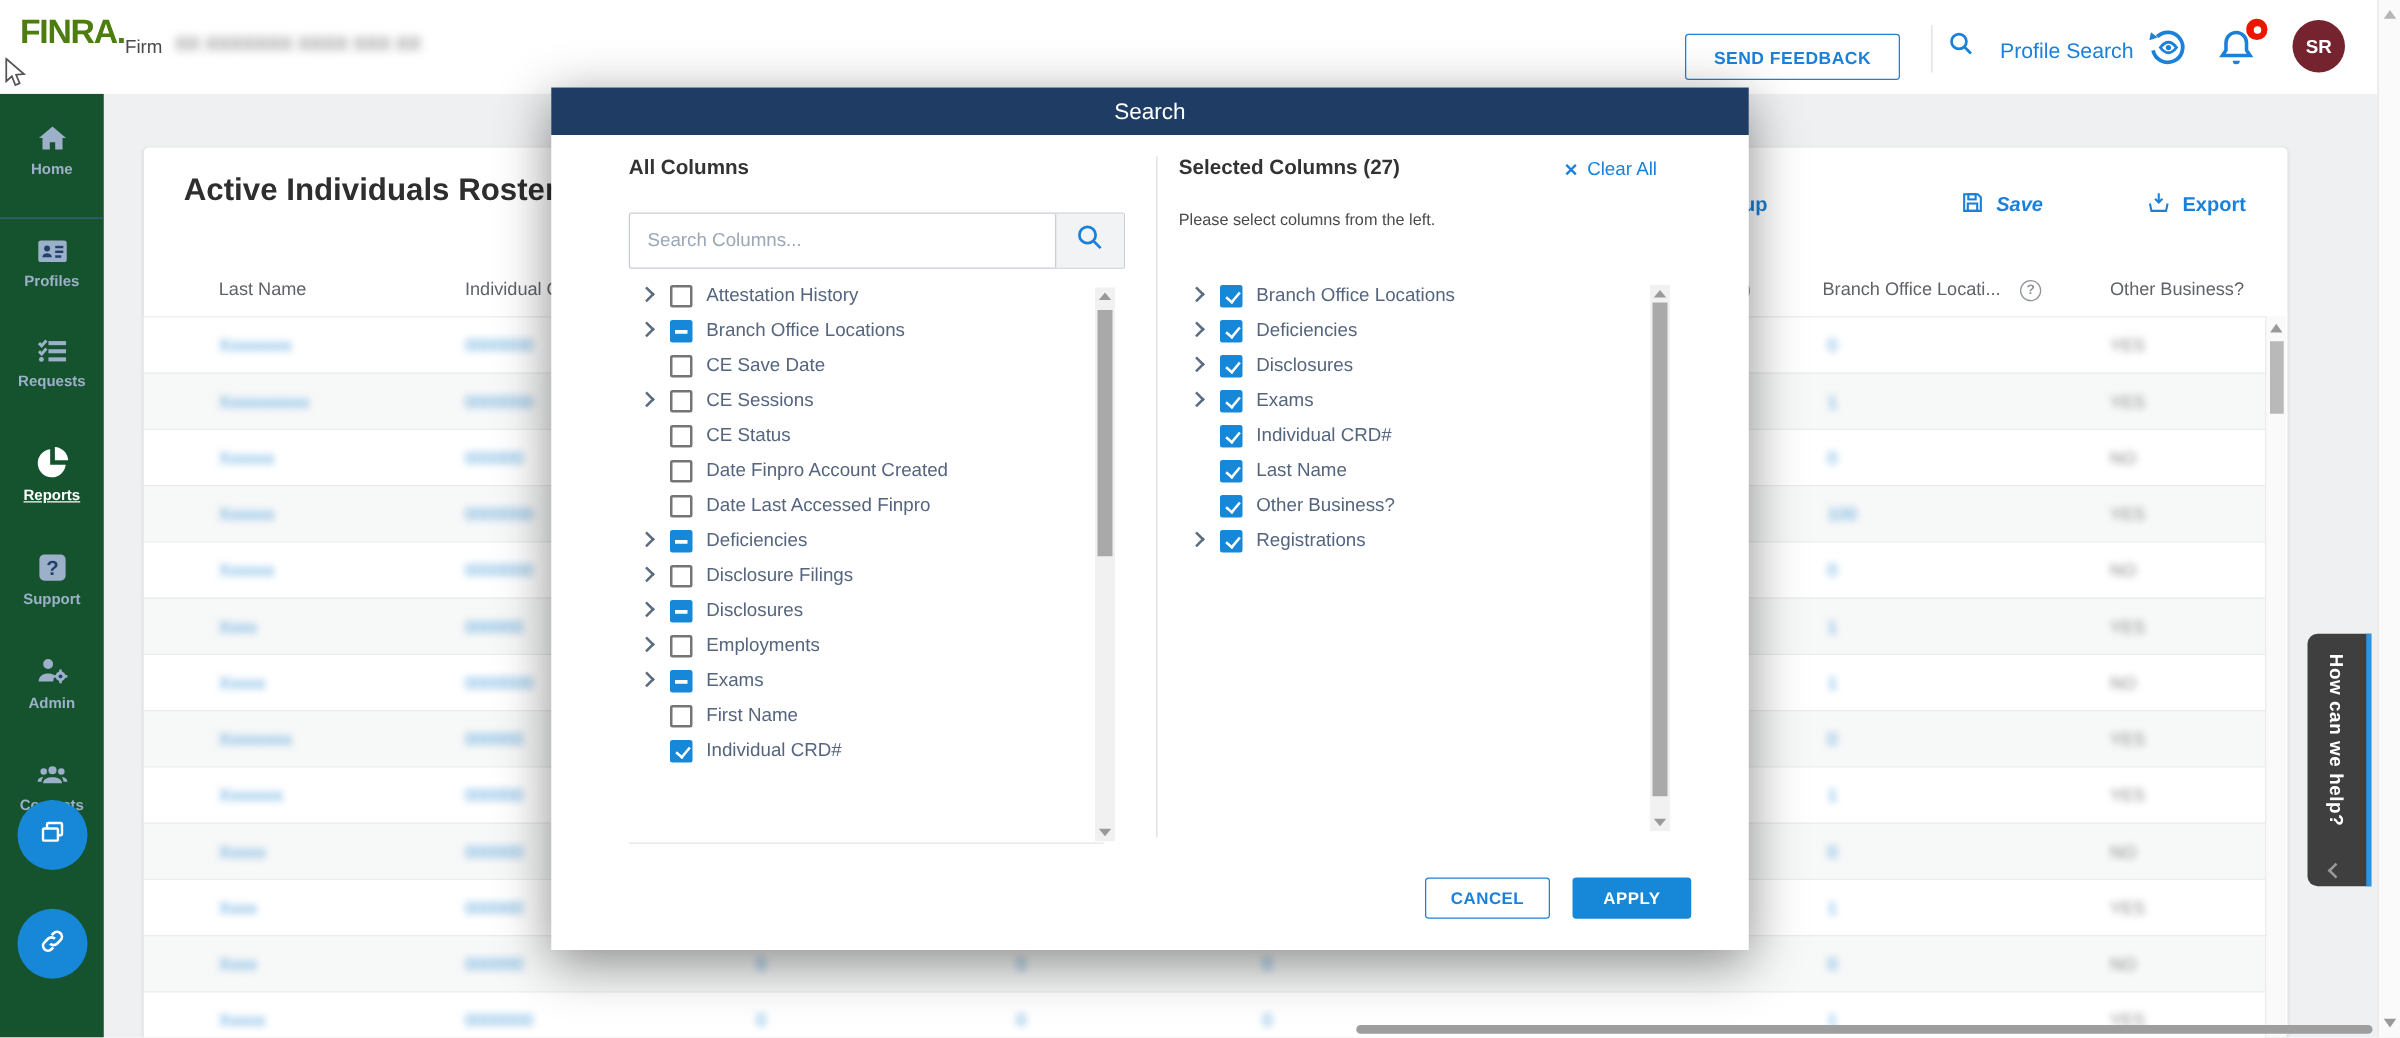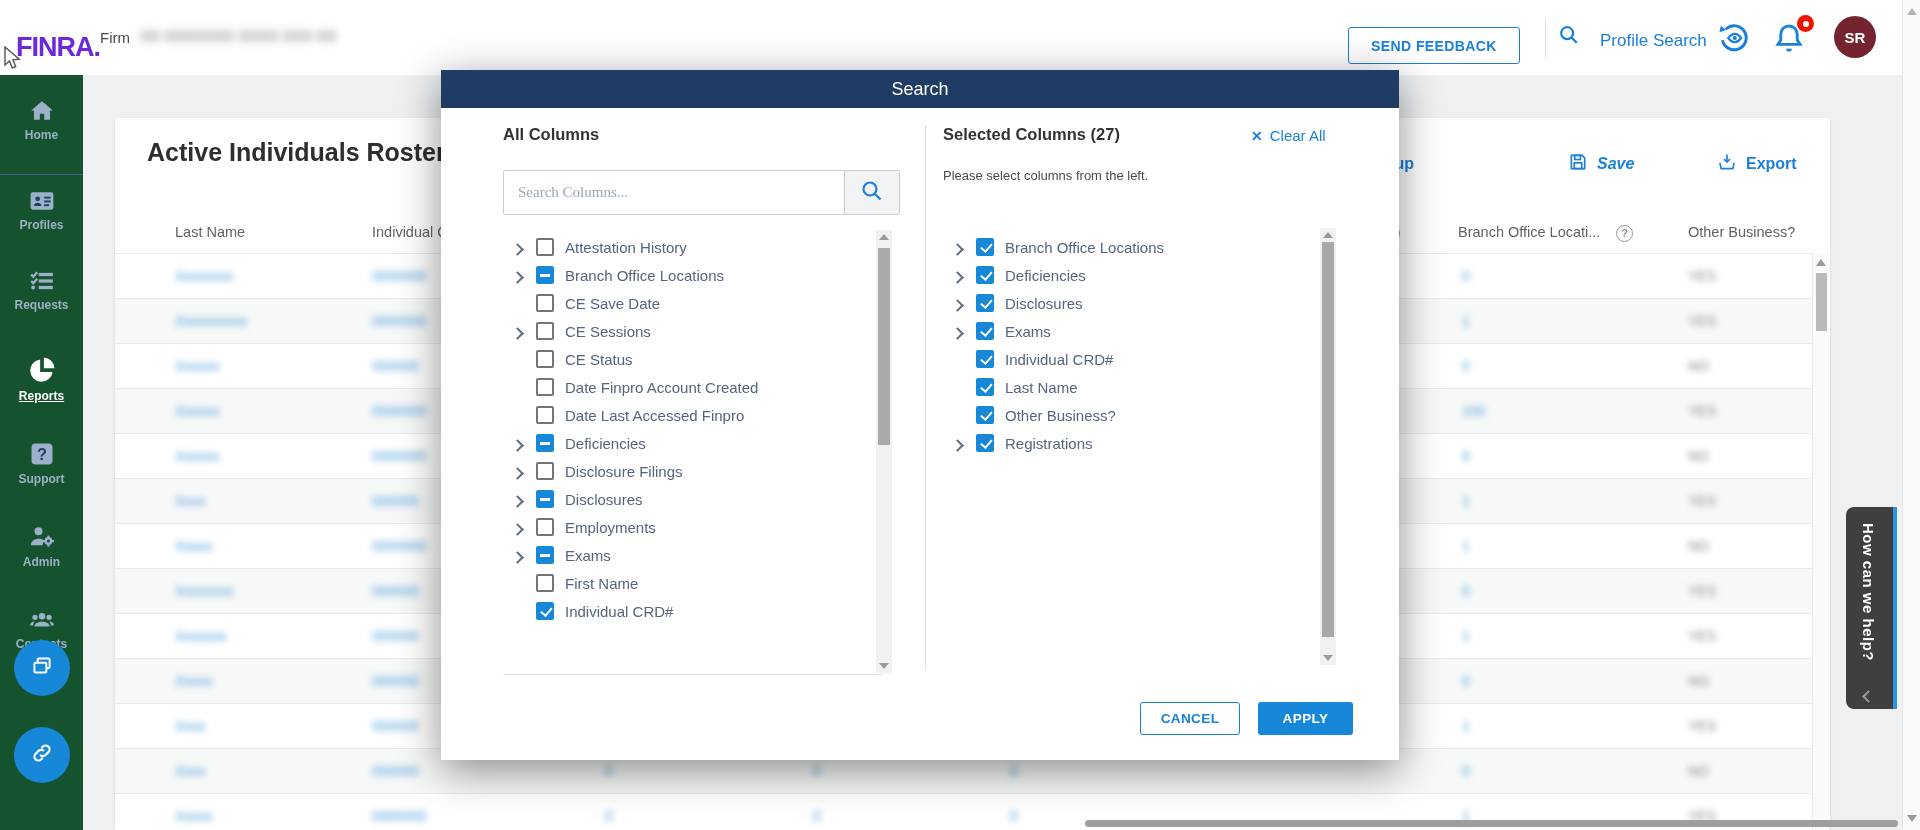--- a/index.html
+++ b/index.html
@@ -2,21 +2,21 @@
 <html><head>
 <meta charset="utf-8">
 <style>
   * { box-sizing: border-box; margin: 0; padding: 0; }
   html,body { width:1920px; height:830px; overflow:hidden; background:#eef0f1;
     font-family:"Liberation Sans", sans-serif; }
   #app { position:relative; width:1920px; height:830px; }
 
   
   .topbar { position:absolute; left:0; top:0; width:1920px; height:75px; background:#fff; z-index:5; }
-  .logo { position:absolute; left:16px; top:32px; font-size:27px; font-weight:800; color:#6d28d9; letter-spacing:-1px;text-align:center; }
+  .logo { position:absolute; left:16px; top:10px; font-size:27px; font-weight:800; color:#4d7c0f; letter-spacing:-1px;text-align:center; }
   .firm-label { position:absolute; left:100px; top:29px; font-size:15px; color:#4a4a4a; }
   .firm-name { position:absolute; left:140px; top:27px; font-size:15px; font-weight:700; color:#8d8d8d; filter:blur(4px); }
   .send-feedback { position:absolute; left:1348px; top:27px; width:172px; height:37px; background:#fff;
     border:1px solid #1a80d9; border-radius:3px; color:#1a80d9; font-size:14px; font-weight:700;
     letter-spacing:.4px; font-family:inherit; cursor:pointer; }
   .topdivider { position:absolute; left:1545px; top:20px; width:1px; height:38px; background:#ddd; }
   .profile-search { position:absolute; left:1558px; top:24px; display:flex; align-items:flex-end; gap:20px;
     color:#1a80d9; font-size:17px; cursor:pointer; }
   .icon-btn { position:absolute; top:20px; width:38px; height:38px; }
   .bell-badge { position:absolute; right:-4px; top:-5px; width:17px; height:17px; background:#ec1500;
@@ -78,29 +78,29 @@
 
   
   .modal { position:absolute; left:441px; top:70px; width:958px; height:690px; background:#fff;
     box-shadow:0 10px 40px rgba(0,0,0,.45); z-index:10; }
   .modal-header { position:absolute; left:0; top:0; width:958px; height:38px; background:#1e3c64;
     color:#fff; font-size:18px; display:flex; align-items:center; justify-content:center; }
   .panel-heading { position:absolute; font-size:16.5px; font-weight:700; color:#333; }
   .search-wrap { position:absolute; left:62px; top:100px; width:397px; height:45px;
     border:1px solid #c9ced4; border-radius:2px; display:flex; }
   .search-wrap input { flex:1; border:none; outline:none; padding:0 14px; font-size:15px;
-    color:#c2410c; font-family:Liberation Serif, serif; background:transparent; }
+    color:#c2410c; font-family:Liberation Sans, sans-serif; background:transparent; }
   .search-wrap input::placeholder { color:#9aa7b5; }
   .search-seg { width:55px; background:#f1f3f4; border-left:1px solid #c9ced4; display:flex;
     align-items:center; justify-content:center; cursor:pointer; }
   .vdivider { position:absolute; left:484px; top:55px; width:1px; height:545px; background:#dcdcdc; }
   .tree { position:absolute; width:380px; }
   .tree-left { left:62px; top:158px; height:447px; overflow:hidden; border-bottom:1px solid #e4e4e4; }
   .tree-right { left:502px; top:158px; height:440px; }
-  .titem { display:flex; align-items:flex-end; height:28px; }
+  .titem { display:flex; align-items:flex-start; height:28px; }
   .chev { width:14px; height:14px; margin-left:8px; position:relative; flex:none; cursor:pointer; }
   .chev::before { content:""; position:absolute; left:2px; top:3px; width:7px; height:7px;
     border-top:2px solid #5b6b80; border-right:2px solid #5b6b80; transform:rotate(45deg); }
   .chev.none { visibility:hidden; cursor:default; }
   .cb { width:18px; height:18px; margin-left:11px; flex:none; border:2px solid #757575; border-radius:2px;
     position:relative; background:#fff; cursor:pointer; }
   .cb.indeterminate, .cb.checked { background:#1787d8; border-color:#1787d8; }
   .cb.indeterminate::after { content:""; position:absolute; left:2px; top:6px; width:10px; height:2.5px; background:#fff; }
   .cb.checked::after { content:""; position:absolute; left:4.5px; top:1px; width:4.5px; height:9px;
     border:solid #fff; border-width:0 2.2px 2.2px 0; transform:rotate(40deg); }

